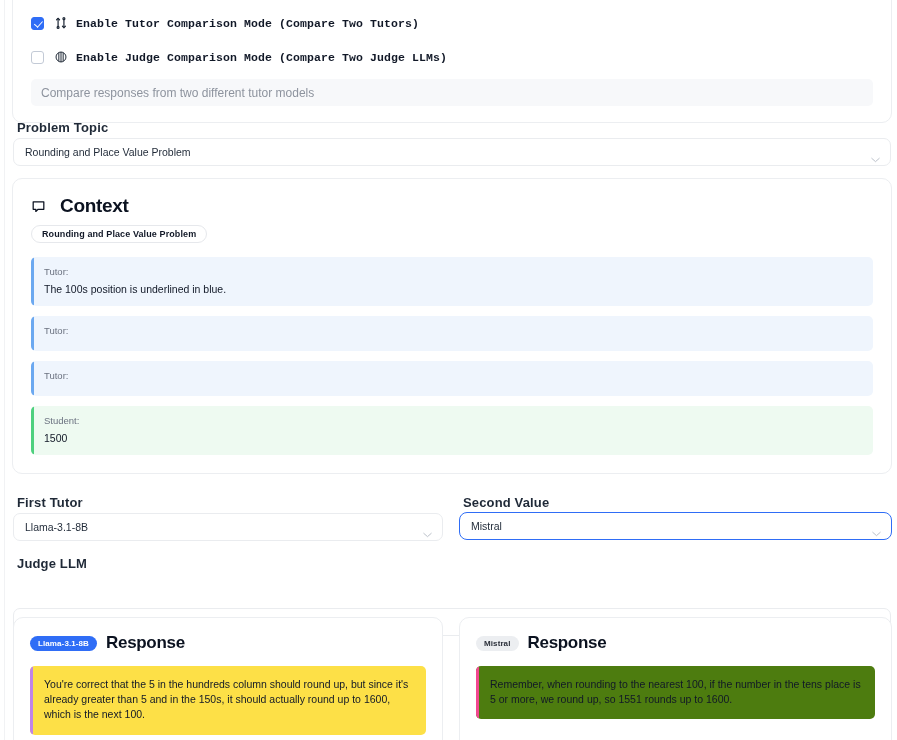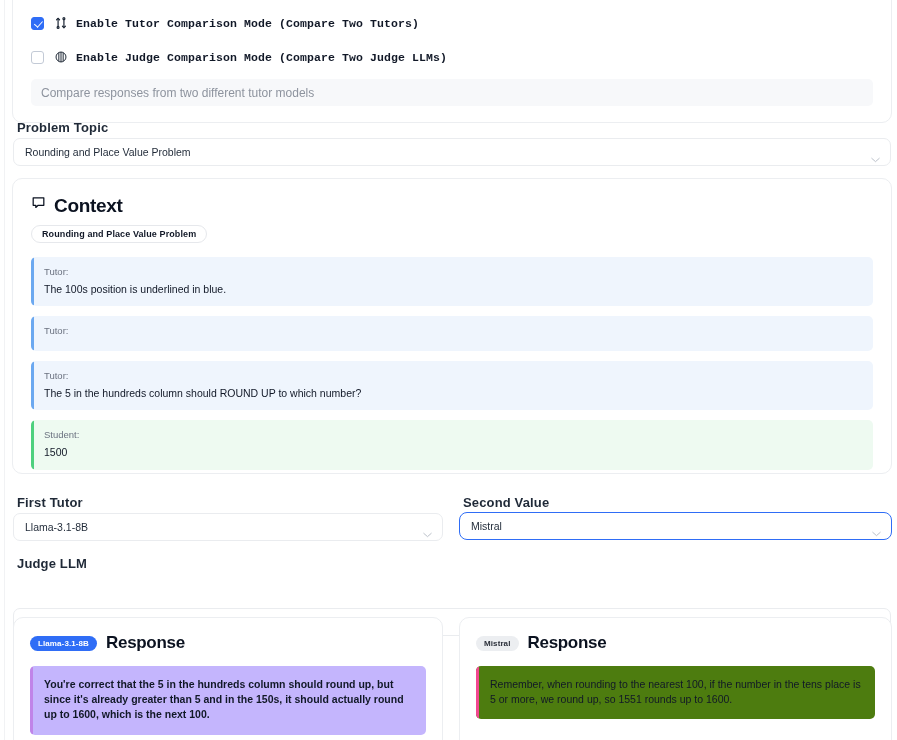--- a/index.html
+++ b/index.html
@@ -142,21 +142,22 @@
   
   .ctx-card {
     position: absolute;
     left: 12px; top: 178px;
     width: 880px;
     height: 296px;
     padding: 16px 18px;
   }
   .ctx-head {
     display: flex;
-    gap: 8px;
+    align-items: center;
+    gap: 14px;
   }
   .ctx-title {
     font-size: 19px;
     font-weight: bold;
     letter-spacing: -.3px;
     color: #0b1220;
   }
   .bubble-ico { color: #0b1220; width: 15px; height: 15px; }
   .chip {
     display: inline-flex;
@@ -252,21 +253,21 @@
     padding: 11px 13px 12px 14px;
     overflow: hidden;
   }
   .resp-body::before {
     content: "";
     position: absolute;
     left: 0; top: 0; bottom: 0;
     width: 3px;
     border-radius: 3px;
   }
-  .resp-body.violet { background: #c4b5fd; font-weight: bold; }
+  .resp-body.violet { background: #fde047; }
   .resp-body.violet::before { background: #c084e8; }
   .resp-body.pink { background: #4d7c0f; }
   .resp-body.pink::before { background: #f2478f; }
   .resp-text {
     font-size: 10.5px;
     color: #111827;
     line-height: 1.45;
   }
 </style>
 </head>
@@ -333,21 +334,20 @@
   <div class="msg-list">
     <div class="msg tutor">
       <div class="msg-role">Tutor:</div>
       <div class="msg-text">The 100s position is underlined in blue.</div>
     </div>
     <div class="msg tutor">
       <div class="msg-role">Tutor:</div>
     </div>
     <div class="msg tutor">
       <div class="msg-role">Tutor:</div>
-      <div class="msg-text">The 5 in the hundreds column should ROUND UP to which number?</div>
     </div>
     <div class="msg student">
       <div class="msg-role">Student:</div>
       <div class="msg-text">1500</div>
     </div>
   </div>
 </div>
 
 <div class="field-label" id="firstTutorLabel">First Tutor</div>
 <div class="select" id="firstTutorSelect">

